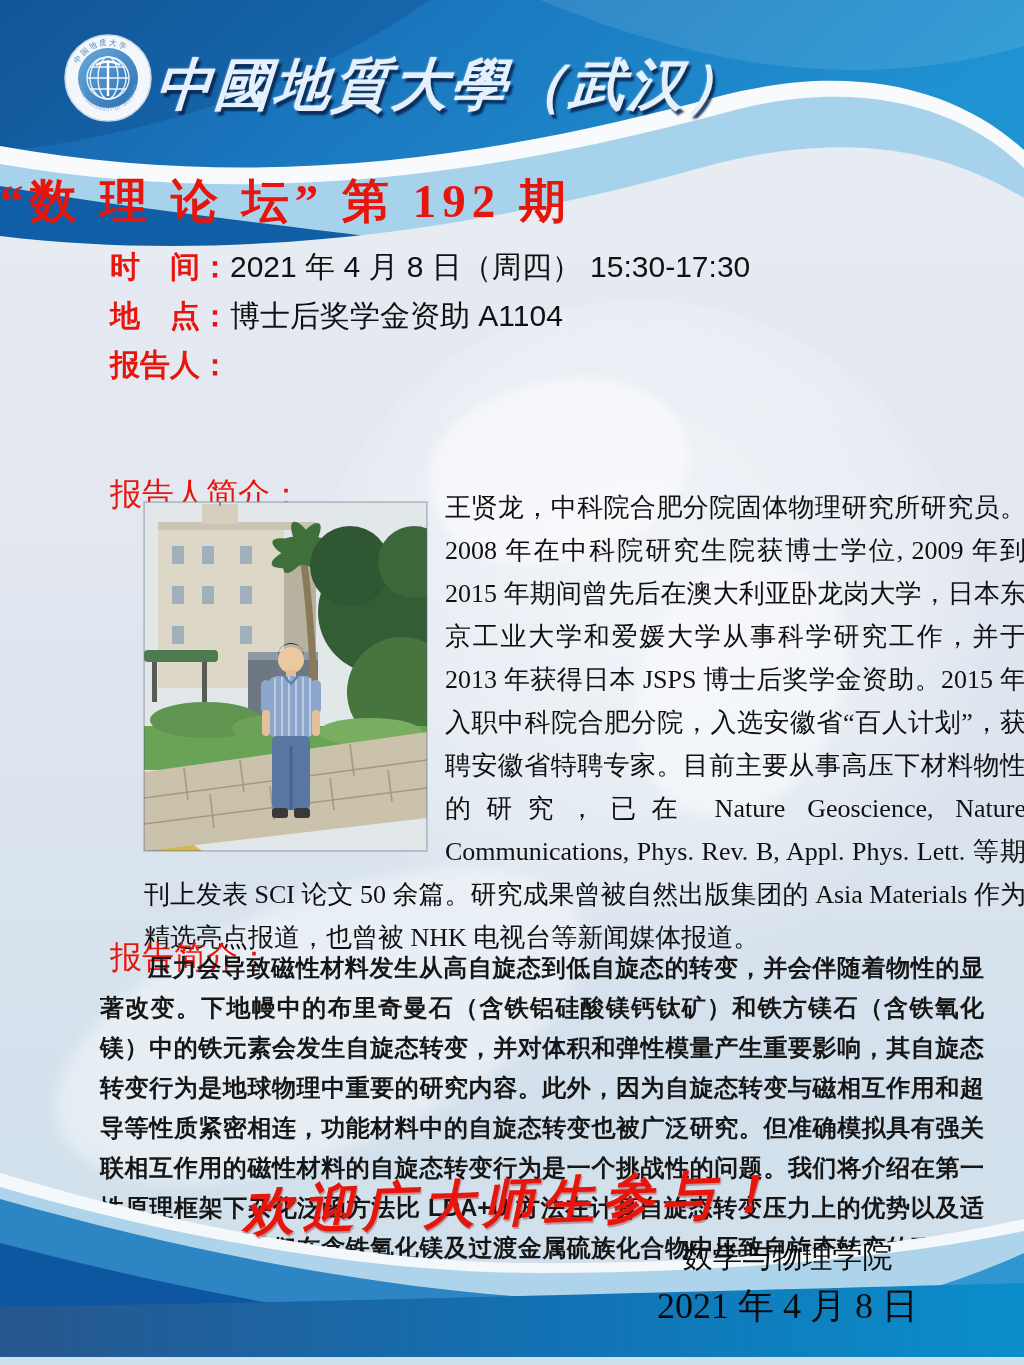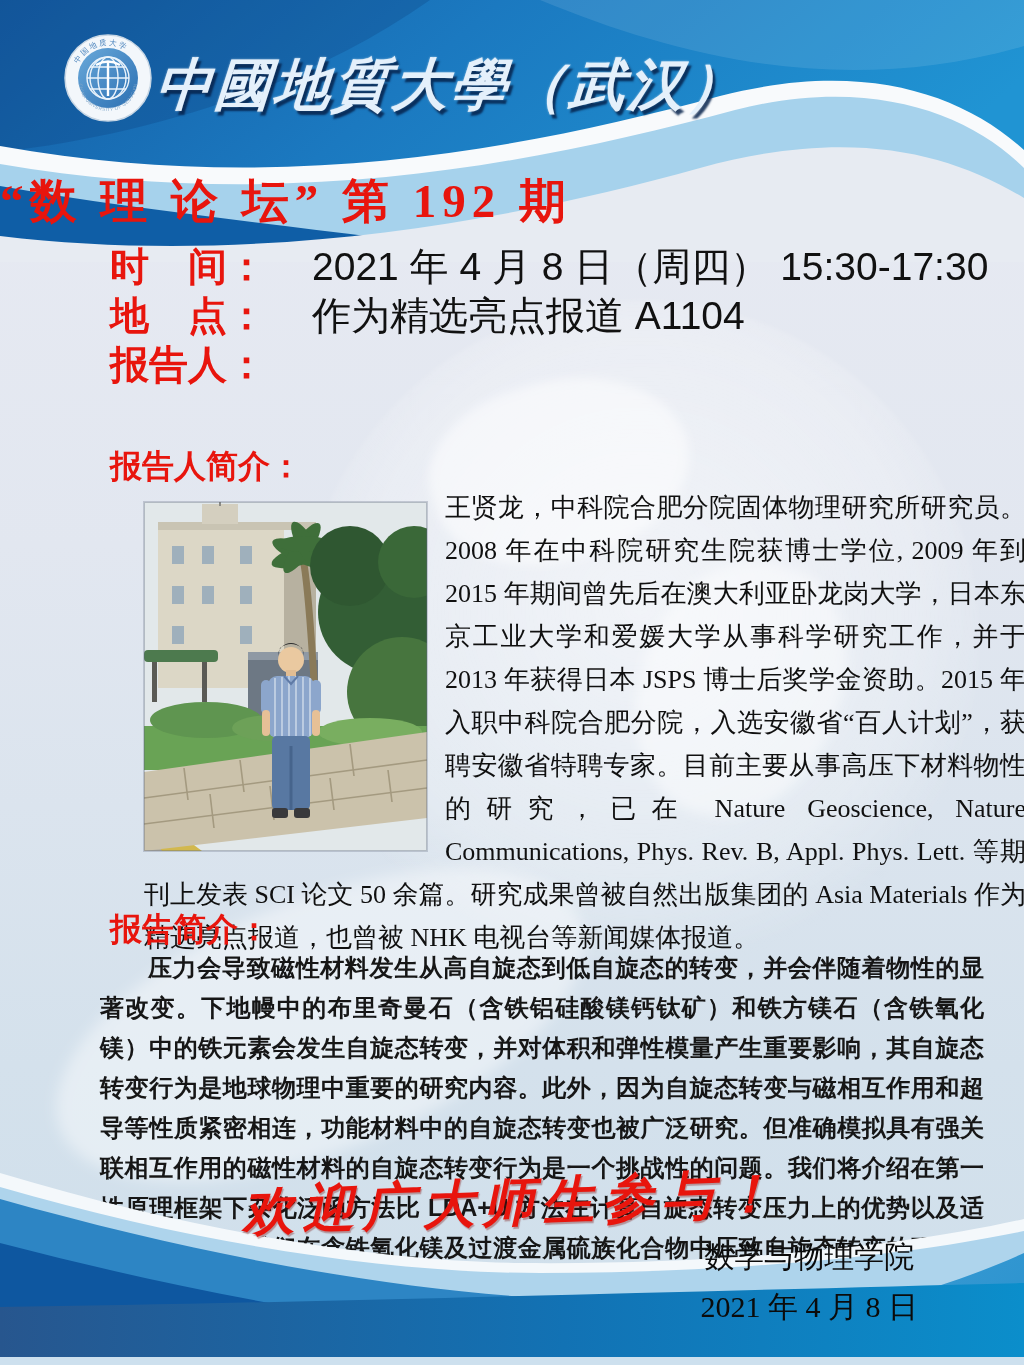--- a/index.html
+++ b/index.html
@@ -23,45 +23,45 @@
   .wm-land2{left:640px;top:560px;width:200px;height:260px;background:rgba(255,255,255,.45);
     border-radius:55% 45% 60% 50%;transform:rotate(14deg);filter:blur(6px);}
   .wm-swirl{left:40px;top:900px;width:560px;height:250px;background:rgba(255,255,255,.42);
     border-radius:50%;transform:rotate(-22deg);filter:blur(7px);}
   
   .forum-title{position:absolute;left:0;top:170px;width:100%;z-index:2;
     font-family:"Liberation Serif","DejaVu Serif",serif;font-weight:bold;font-size:47px;
     letter-spacing:6px;color:#e8150d;}
   
   .info{position:absolute;left:110px;top:242px;width:880px;z-index:2;}
-  .info-row{display:flex;align-items:baseline;height:49px;font-size:39px;line-height:49px;}
+  .info-row{display:flex;align-items:baseline;height:49px;font-size:30px;line-height:49px;}
   .info-label{color:#e8150d;font-weight:bold;flex:0 0 auto;white-space:pre;}
-  .info-value{color:#111;white-space:nowrap;margin-left:46px;}
-  
-  .section-heading{position:absolute;left:110px;z-index:2;font-size:32px;font-weight:bold;color:#e8150d;}
+  .info-value{color:#111;white-space:nowrap;}
+  
+  .section-heading{position:absolute;left:110px;z-index:2;font-size:32px;font-weight:normal;color:#e8150d;margin-top:28px;}
   .bio-heading{top:445px;}
   .bio-body{position:absolute;left:100px;top:486px;width:882px;z-index:2;
     font-family:"Liberation Serif","DejaVu Serif",serif;
     font-size:26px;line-height:43px;color:#101010;text-align:justify;padding-left:44px;}
   .photo-frame{float:left;width:283px;height:349px;margin:16px 18px 6px 0;
     box-shadow:0 0 0 1px rgba(120,130,150,.35);}
   
   .abstract-heading{top:908px;}
   .abstract-body{position:absolute;left:100px;top:948px;width:884px;z-index:2;
     font-size:24px;font-weight:bold;line-height:40px;color:#161616;
     text-align:justify;text-indent:2em;}
   
   .welcome{position:absolute;left:0;top:1168px;width:100%;text-align:center;z-index:3;
     font-family:"Liberation Serif","DejaVu Serif",serif;font-style:italic;font-weight:bold;
     font-size:52px;letter-spacing:8px;color:#e8150d;transform:rotate(-2deg);
     text-shadow:1px 2px 1px rgba(120,10,5,.35);}
   
   .footer{position:absolute;right:106px;top:1236px;z-index:3;text-align:center;color:#0b0b0b;}
   .footer-org{font-size:30px;line-height:47px;font-family:Liberation Mono, monospace;}
-  .footer-date{font-size:30px;line-height:47px;font-family:"Liberation Serif","DejaVu Serif",serif;}
+  .footer-date{font-size:36px;line-height:47px;font-family:"Liberation Serif","DejaVu Serif",serif;}
   
   .bottom-svg{position:absolute;left:0;bottom:0;z-index:2;}
 </style>
 </head>
 <body>
 
 <div class="poster">
 
   <svg class="header-svg" width="1024" height="262" viewBox="0 0 1024 262">
     <defs>
@@ -116,21 +116,21 @@
 
   <div class="forum-title">“数 理 论 坛” 第 192 期</div>
 
   <div class="info">
     <div class="info-row">
       <span class="info-label">时　间：</span>
       <span class="info-value">2021 年 4 月 8 日（周四） 15:30-17:30</span>
     </div>
     <div class="info-row">
       <span class="info-label">地　点：</span>
-      <span class="info-value">作为精选亮点报道 A1104</span>
+      <span class="info-value">博士后奖学金资助 A1104</span>
     </div>
     <div class="info-row">
       <span class="info-label">报告人：</span>
     </div>
   </div>
 
   <div class="section-heading bio-heading">报告人简介：</div>
   <div class="bio-body">
     
     <svg class="photo-frame" width="283" height="349" viewBox="0 0 283 349" preserveAspectRatio="none">

